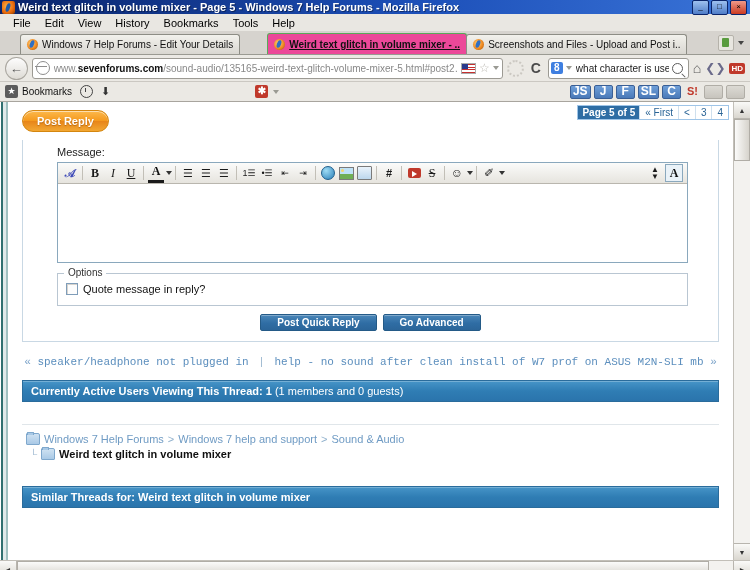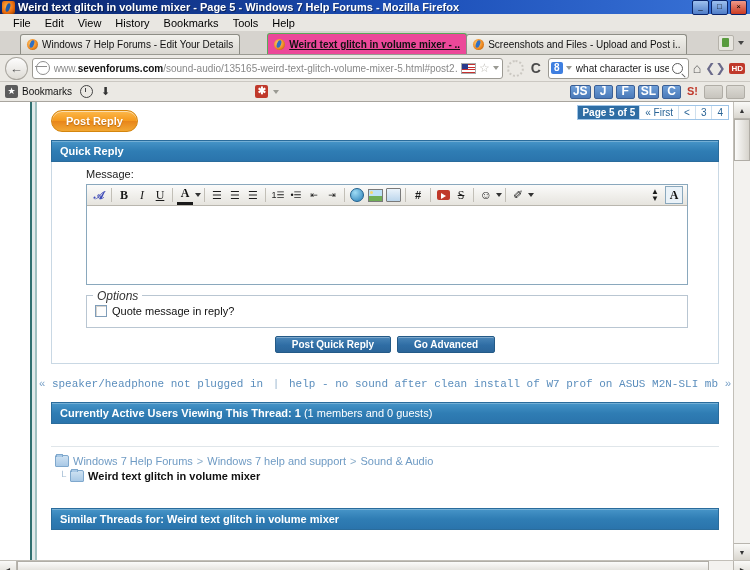--- a/index.html
+++ b/index.html
@@ -224,21 +224,20 @@
 
   
   .viewport{
     position:relative;
     height:458px;background:#fff;overflow:hidden;
     display:flex;
   }
   .page{
     flex:1 1 auto;position:relative;overflow:hidden;
     background:#fff;
-    margin-left:29px;
   }
   .green-edge{
     position:absolute;left:0;top:0;bottom:0;width:8px;
     background:linear-gradient(to right,#fff 0 1px,#2f6f6f 1px 3px,#dfe9e9 3px 6px,#9fc0c0 6px 8px);
   }
   .page-inner{
     margin-left:8px;margin-right:0;
     position:relative;
   }
 
@@ -341,21 +340,21 @@
     height:78px;background:#fff;
   }
 
   
   .options{
     margin:10px 30px 0 34px;
     border:1px solid #b9c6d2;padding:6px 8px 10px 8px;position:relative;
   }
   .options-legend{
     position:absolute;top:-7px;left:6px;background:#fff;
-    padding:0 4px;font-size:12px;font-style:italic;color:#333;
+    padding:0 4px;font-size:10px;color:#333;
   }
   .chk-row{display:flex;align-items:flex-end;gap:5px;padding-top:3px;}
   .chk{
     width:10px;height:10px;border:1px solid #7f9db9;background:#fdfdfd;
     box-shadow:inset 1px 1px 0 #d6d3ce;
   }
   .chk-label{font-size:11px;color:#111;}
 
   
   .actions{
@@ -548,21 +547,20 @@
         <span class="pg-cell">&lt;</span>
         <span class="pg-cell">3</span>
         <span class="pg-cell">4</span>
       </div>
 
       <div class="postreply-row">
         <span class="btn-postreply">Post Reply</span>
       </div>
 
       <div class="qr-wrap">
-        <div class="sec-head">Quick Reply</div>
         <div class="sec-body">
 
           <div class="msg-label">Message:</div>
 
           <div class="editor">
             <div class="ed-toolbar">
               <span class="ed-btn" style="color:#3f4bb8;font-weight:bold;font-family:'Liberation Serif',serif;">𝒜</span>
               <span class="ed-sep"></span>
               <span class="ed-btn" style="font-weight:bold;font-family:'Liberation Serif',serif;font-size:12px;">B</span>
               <span class="ed-btn" style="font-style:italic;font-family:'Liberation Serif',serif;font-size:12px;">I</span>

